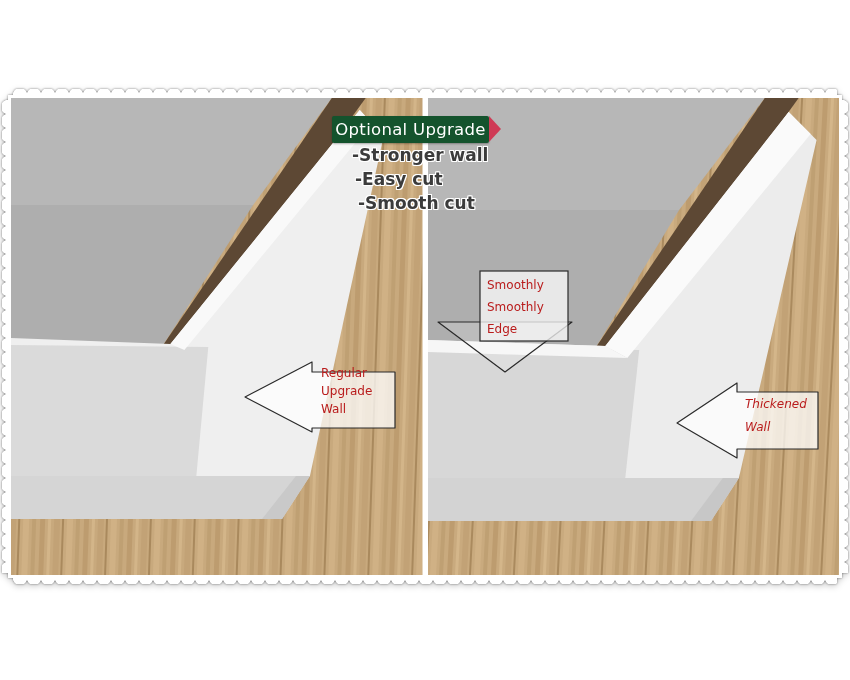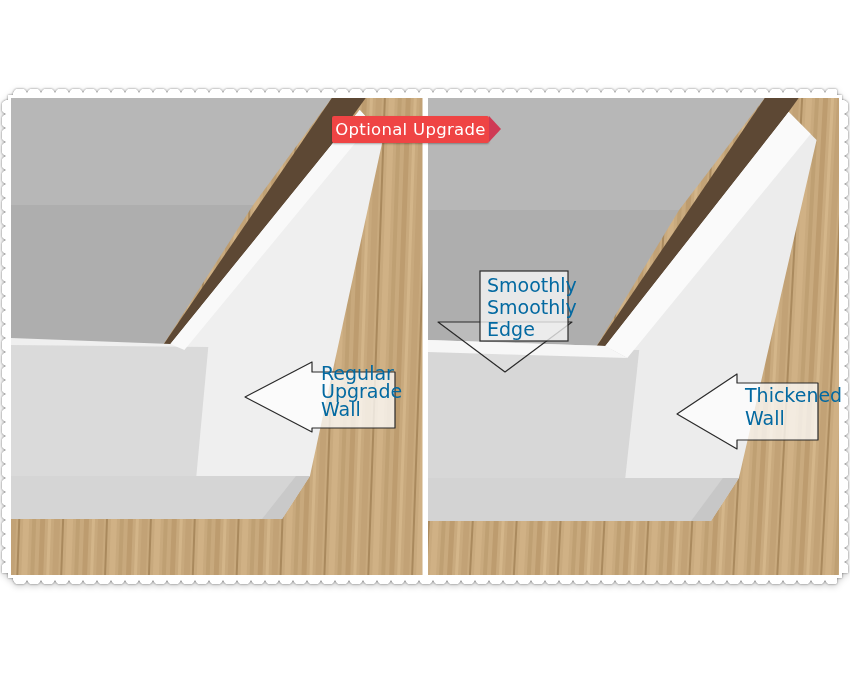--- a/index.html
+++ b/index.html
@@ -25,44 +25,44 @@
   .lace-right { right:-6px; top:5px; bottom:5px; width:6px;
     background-image: radial-gradient(circle at 0px 7px, #fff 6.8px, rgba(255,255,255,0) 7.4px);
     background-size:6px 14px; background-repeat:repeat-y; }
 
   .panels { position:absolute; inset:3px; display:flex; gap:5px; background:#ffffff; }
   .panel { position:relative; flex:1; overflow:hidden; }
   .panel svg.render { position:absolute; inset:0; width:100%; height:100%; display:block; }
 
   
   .banner { position:absolute; left:324px; top:21px; width:157px; height:27px;
-    background:#ef4444; border-radius:2px; display:flex; align-items:center; justify-content:center;
+    background:#14532d; border-radius:2px; display:flex; align-items:center; justify-content:center;
     box-shadow:0 1px 2px rgba(0,0,0,0.3); z-index:5; }
   .banner-text { color:#ffffff; font-size:16.5px; letter-spacing:0.3px; }
   .banner-tip { position:absolute; right:-12px; top:0; width:0; height:0;
     border-top:13.5px solid transparent; border-bottom:13.5px solid transparent;
     border-left:12px solid #cf3a55; }
 
   
   .features { position:absolute; left:344px; top:48px; z-index:5; }
   .feature { font-size:17px; font-weight:600; color:#3b3b3b; line-height:24px;
     text-shadow:-1px -1px 0 #fff, 1px -1px 0 #fff, -1px 1px 0 #fff, 1px 1px 0 #fff,
                  0 -1px 0 #fff, 0 1px 0 #fff, -1px 0 0 #fff, 1px 0 0 #fff; }
   .feature.f2 { margin-left:3px; }
   .feature.f3 { margin-left:6px; }
 
   
   .callout { position:absolute; z-index:6; }
   .callout svg { position:absolute; inset:0; width:100%; height:100%; }
-  .co-text { position:absolute; font-size:19px; color:#0369a1; line-height:22px; }
+  .co-text { position:absolute; font-size:12px; color:#b91c1c; line-height:22px; }
   .co1 { left:233px; top:265px; width:158px; height:74px; }
   .co1 .co-text { left:80px; top:4px; line-height:18px; }
   .co2 { left:427px; top:173px; width:140px; height:108px; }
   .co2 .co-text { left:52px; top:6px; }
-  .co3 { left:667px; top:275px; width:148px; height:82px; }
+  .co3 { left:667px; top:284px; width:148px; height:82px;font-style:italic; }
   .co3 .co-text { left:70px; top:14px; line-height:23px; }
 </style>
 </head>
 <body>
 
 <div class="page">
   <div class="frame-wrap">
     <div class="lace lace-top"></div>
     <div class="lace lace-bottom"></div>
     <div class="lace lace-left"></div>
@@ -121,20 +121,25 @@
             <polygon points="296,380 312,380 284,423 264,423" fill="#c7c7c7"></polygon>
           </svg>
         </div>
       </div>
 
       <div class="banner">
         <span class="banner-text">Optional Upgrade</span>
         <span class="banner-tip"></span>
       </div>
 
+      <div class="features">
+        <div class="feature f1">-Stronger wall</div>
+        <div class="feature f2">-Easy cut</div>
+        <div class="feature f3">-Smooth cut</div>
+      </div>
 
       <div class="callout co1">
         <svg viewBox="0 0 158 74" preserveAspectRatio="none">
           <polygon points="4,37 71,2 71,12 154,12 154,68 71,68 71,72" fill="rgba(255,255,255,0.75)" stroke="#2a2a2a" stroke-width="1.2" stroke-linejoin="round"></polygon>
         </svg>
         <div class="co-text">
           <div>Regular</div>
           <div>Upgrade</div>
           <div>Wall</div>
         </div>

